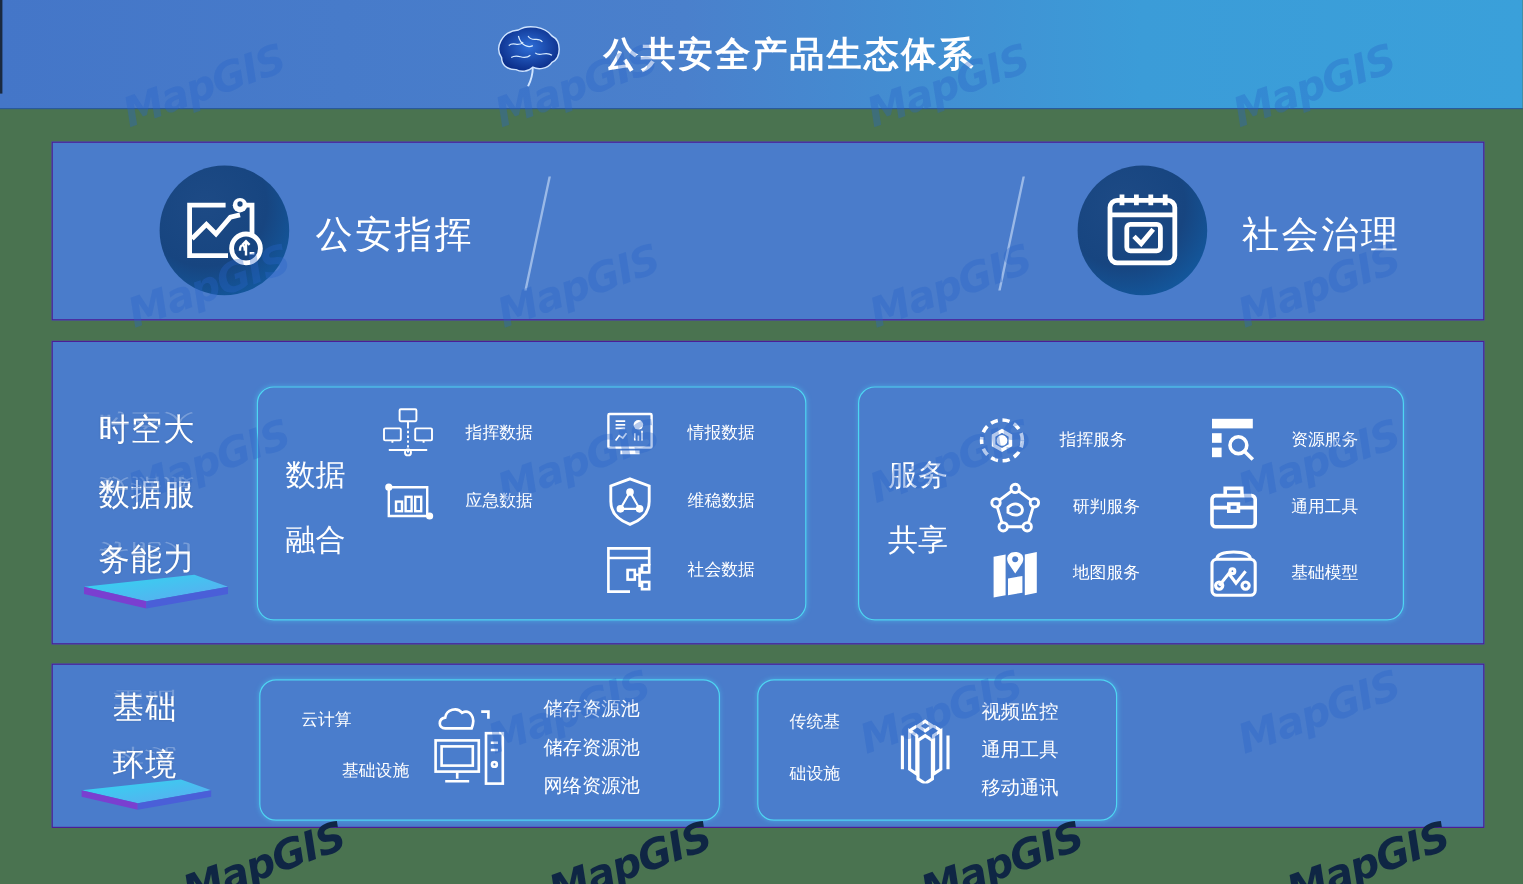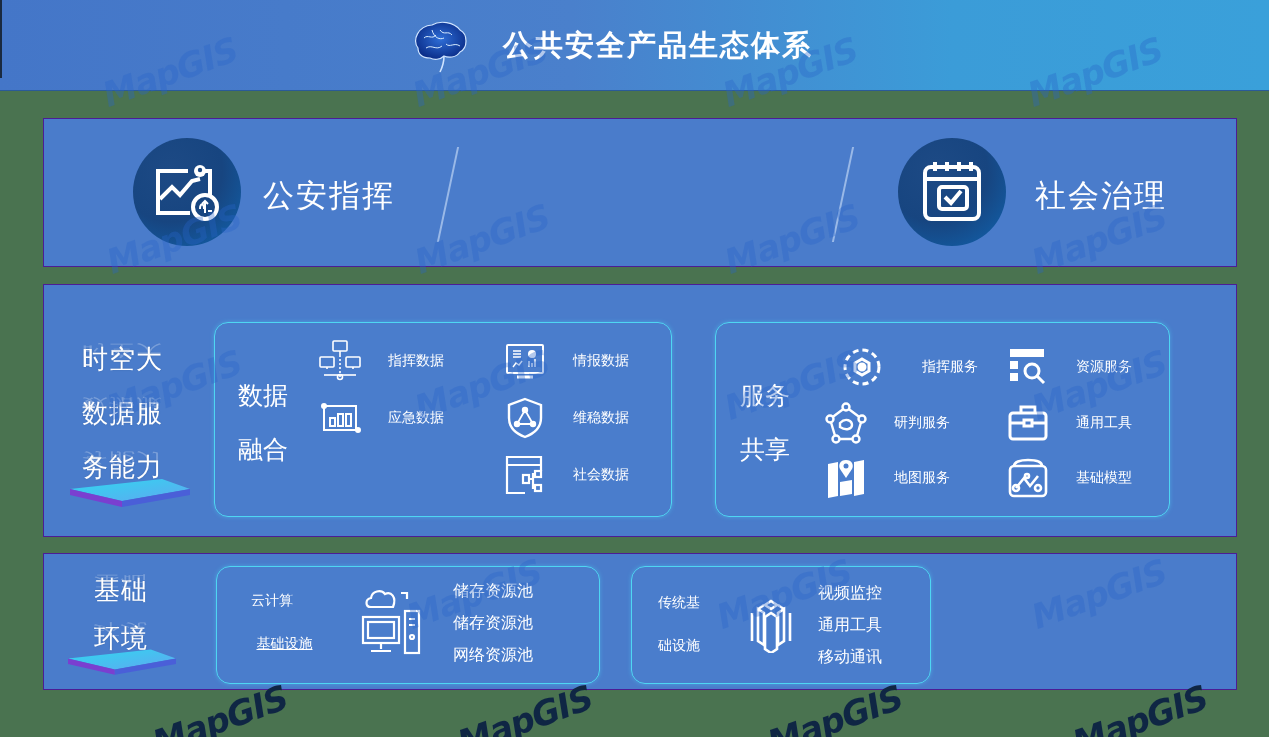--- a/index.html
+++ b/index.html
@@ -209,21 +209,21 @@
       <span class="item-label">社会数据</span>
     </div>
   </div>
 
   <div class="box" style="left:671px;top:37px;width:453px;height:193px;">
     <div class="box-title" style="left:24px;top:46px;">
       <div>服务</div>
       <div>共享</div>
     </div>
 
-    <div class="item" style="left:124px;top:22px;gap:12px;">
+    <div class="item" style="left:97px;top:22px;">
       <svg viewBox="0 0 44 44" fill="none" stroke="#fff" stroke-width="3">
         <circle cx="22" cy="22" r="17" stroke-dasharray="6 4"></circle>
         <path d="M22 14 L29 18 V26 L22 30 L15 26 V18 Z"></path>
         <circle cx="22" cy="22" r="3" fill="#fff"></circle>
       </svg>
       <span class="item-label">指挥服务</span>
     </div>
     <div class="item" style="left:290px;top:22px;">
       <svg viewBox="0 0 44 44" fill="#fff" stroke="#fff">
         <rect x="4" y="4" width="34" height="8" stroke="none"></rect>
@@ -291,21 +291,21 @@
   </div>
   <svg class="platform" style="left:14px;top:92px;width:128px;height:36px;" viewBox="0 0 128 40">
     <polygon points="4,14 96,4 124,14 56,26" fill="url(#pt)"></polygon>
     <polygon points="4,14 56,26 56,32 4,20" fill="#7a3fd0"></polygon>
     <polygon points="56,26 124,14 124,20 56,32" fill="#4a5fd8"></polygon>
   </svg>
 
   <div class="box" style="left:172px;top:12px;width:382px;height:116px;">
     <div class="sub-title" style="left:24px;top:12px;text-align:center;width:100px;">
       <div style="padding-left:10px;text-align:left;">云计算</div>
-      <div style="text-align:center;margin-left:-13px;text-decoration:underline;">基础设施</div>
+      <div style="text-align:right;margin-left:-13px;">基础设施</div>
     </div>
     <svg style="position:absolute;left:144px;top:18px;width:64px;height:74px;" viewBox="0 0 64 74" fill="none" stroke="#fff" stroke-width="2.2">
       <path d="M10 22 C4 22 4 14 10 13 C11 6 20 4 24 9 C30 6 36 12 32 22 Z"></path>
       <path d="M40 8 H46 V14"></path>
       <rect x="2" y="32" width="36" height="26"></rect>
         <rect x="7" y="37" width="26" height="16"></rect>
       <path d="M20 58 V64 M10 66 H30"></path>
       <rect x="44" y="26" width="14" height="42"></rect>
       <path d="M48 34 H54 M48 40 H54"></path>
         <circle cx="51" cy="52" r="2"></circle>

